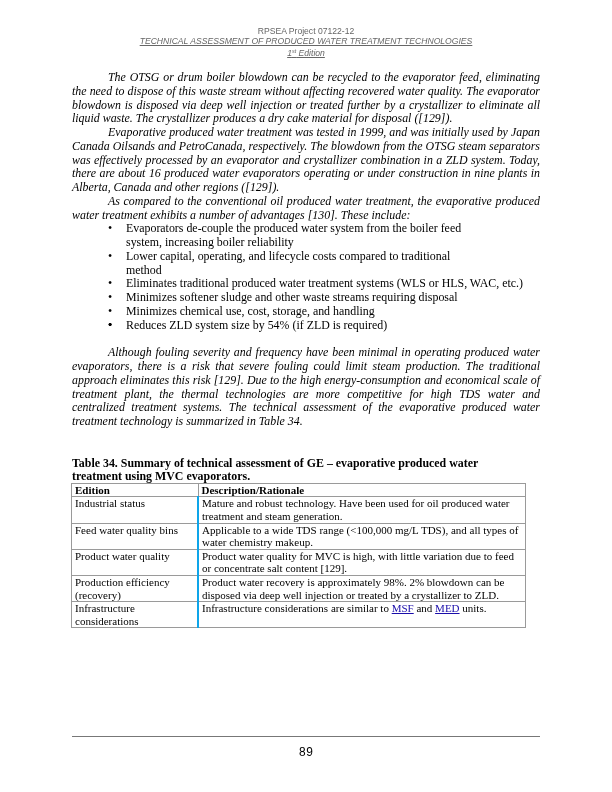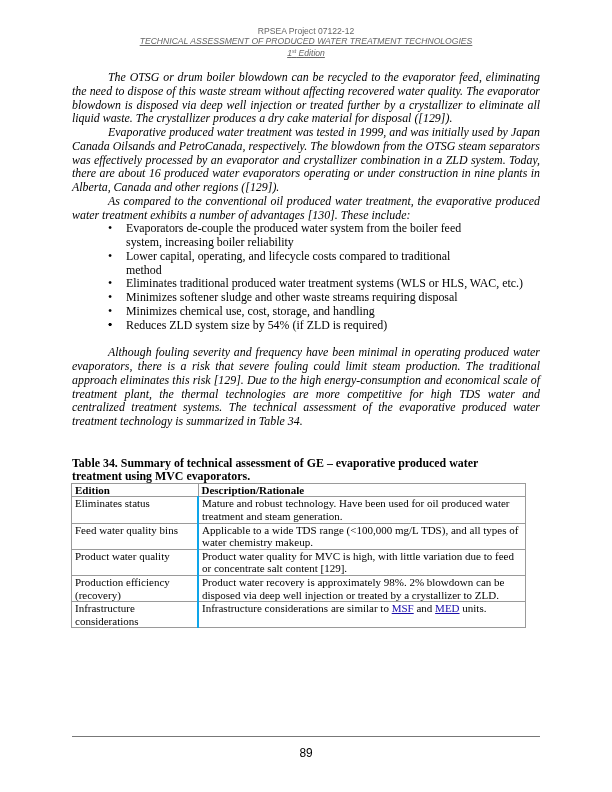--- a/index.html
+++ b/index.html
@@ -20,21 +20,21 @@
   .tcap { margin-top: 28px; font-weight: bold; width: 430px; line-height: 13px; }
   table.assess { border-collapse: collapse; width: 455px; margin-left: -1px;
     font-family: "Liberation Serif", serif; font-size: 11px; line-height: 12.6px; }
   table.assess th, table.assess td { border: 1px solid #9a9a9a; padding: 0 3px; vertical-align: top; text-align: left; }
   table.assess th { font-weight: bold; }
   table.assess .c1 { width: 119px; }
   table.assess td.c2 { border-left: 2px solid #0ea5e9; }
   a.lnk { color: #1a0dab; text-decoration: underline; margin-top: 28px; }
   .footer-rule { position: absolute; left: 72px; top: 736px; width: 468px; height: 0; border-top: 1.5px solid #777; }
   .pagenum { position: absolute; top: 746px; left: 0; width: 612px; text-align: center;
-    font-family: Liberation Sans, sans-serif; font-size: 11.9px; }
+    font-family: Liberation Mono, monospace; font-size: 11.9px; }
 </style>
 </head>
 <body>
 
 <div class="page">
 
   <div class="header">
     <div>RPSEA Project 07122-12</div>
     <div class="title">TECHNICAL ASSESSMENT OF PRODUCED WATER TREATMENT TECHNOLOGIES</div>
     <div class="title"><span>1</span><sup>st</sup><span> Edition</span></div>
@@ -64,21 +64,21 @@
 
     <table class="assess">
       <thead>
         <tr>
           <th class="c1">Edition</th>
           <th>Description/Rationale</th>
         </tr>
       </thead>
       <tbody>
         <tr>
-          <td class="c1">Eliminates status</td>
+          <td class="c1">Industrial status</td>
           <td class="c2">Mature and robust technology. Have been used for oil produced water treatment and steam generation.</td>
         </tr>
         <tr>
           <td class="c1">Feed water quality bins</td>
           <td class="c2">Applicable to a wide TDS range (&lt;100,000 mg/L TDS), and all types of water chemistry makeup.</td>
         </tr>
         <tr>
           <td class="c1">Product water quality</td>
           <td class="c2">Product water quality for MVC is high, with little variation due to feed or concentrate salt content [129].</td>
         </tr>

